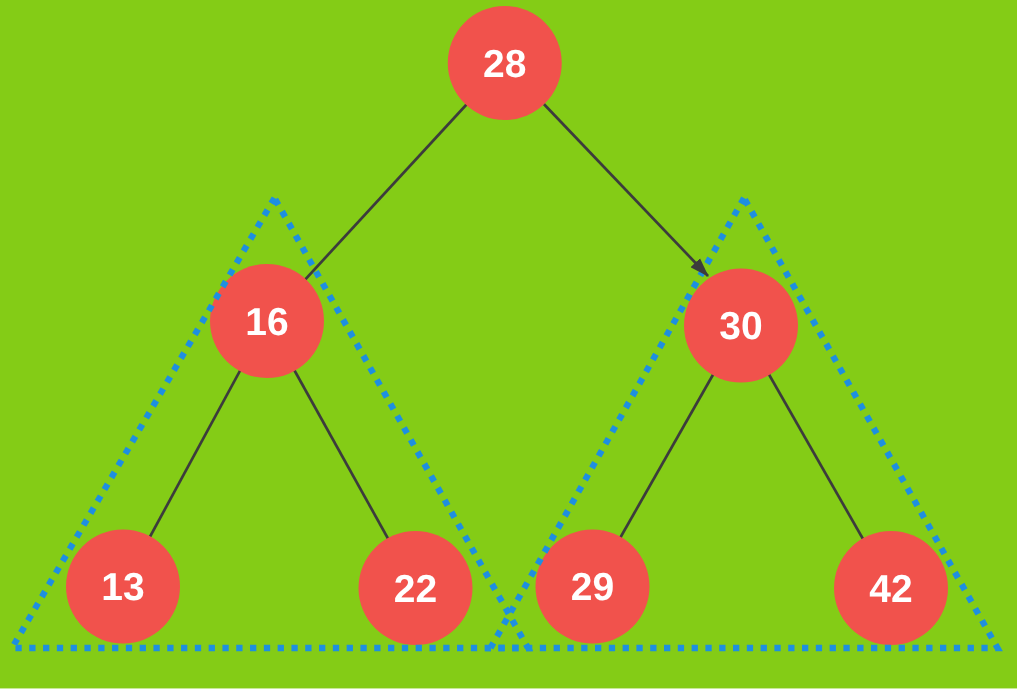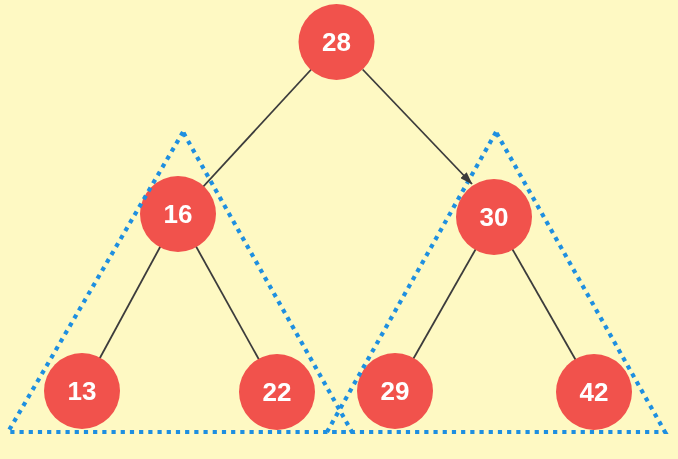--- a/index.html
+++ b/index.html
@@ -4,21 +4,21 @@
 <style>
   html, body {
     margin: 0;
     padding: 0;
     background: #ffffff;
   }
   .stage {
     position: relative;
     width: 678px;
     height: 459px;
-    background: #fef9c3;
+    background: #84cc16;
     overflow: hidden;
   }
   svg {
     display: block;
   }
   .node-label {
     font-family: "Liberation Sans", "DejaVu Sans", sans-serif;
     font-weight: bold;
     font-size: 26px;
     text-anchor: middle;

